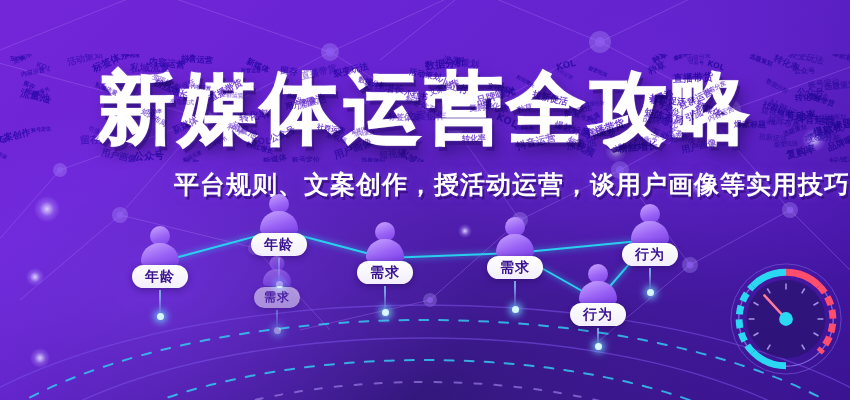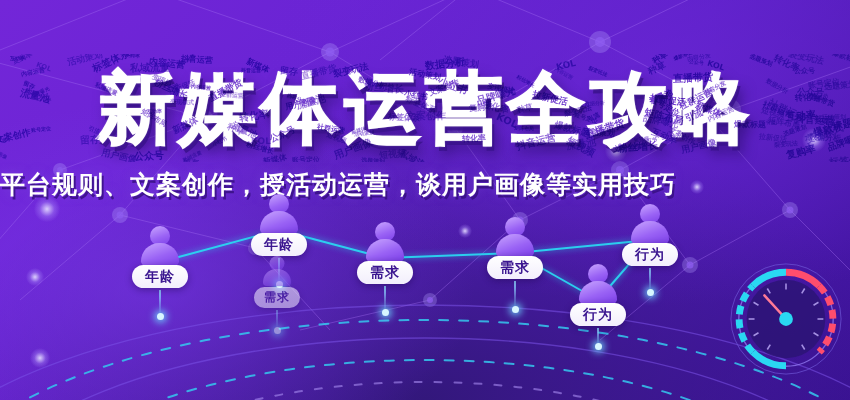--- a/index.html
+++ b/index.html
@@ -47,21 +47,21 @@
     position:absolute;inset:-6px;
     mix-blend-mode:multiply;opacity:.92;pointer-events:none;
     overflow:hidden;
   }
   #title-texture span{
     position:absolute;color:#5b1fc6;font-weight:bold;white-space:nowrap;
     font-family:"DejaVu Sans","Liberation Sans",sans-serif;
   }
 
   #subtitle{
-    position:absolute;left:0;right:0;top:168px;text-align:left;
+    position:absolute;left:0;right:0;top:168px;text-align:right;
     font-size:25px;font-weight:bold;letter-spacing:1px;color:#ffffff;
     text-shadow:2px 3px 0 rgba(52,14,126,.8), 0 0 10px rgba(120,70,220,.7);
   }
 
   
   .edge{stroke:#2ad8f2;stroke-width:2;opacity:.95;
         filter:drop-shadow(0 0 3px rgba(42,216,242,.85));}
 
   .node{position:absolute;transform:translate(-50%,0);text-align:center;}
   .person{position:relative;width:40px;height:40px;margin:0 auto;}

